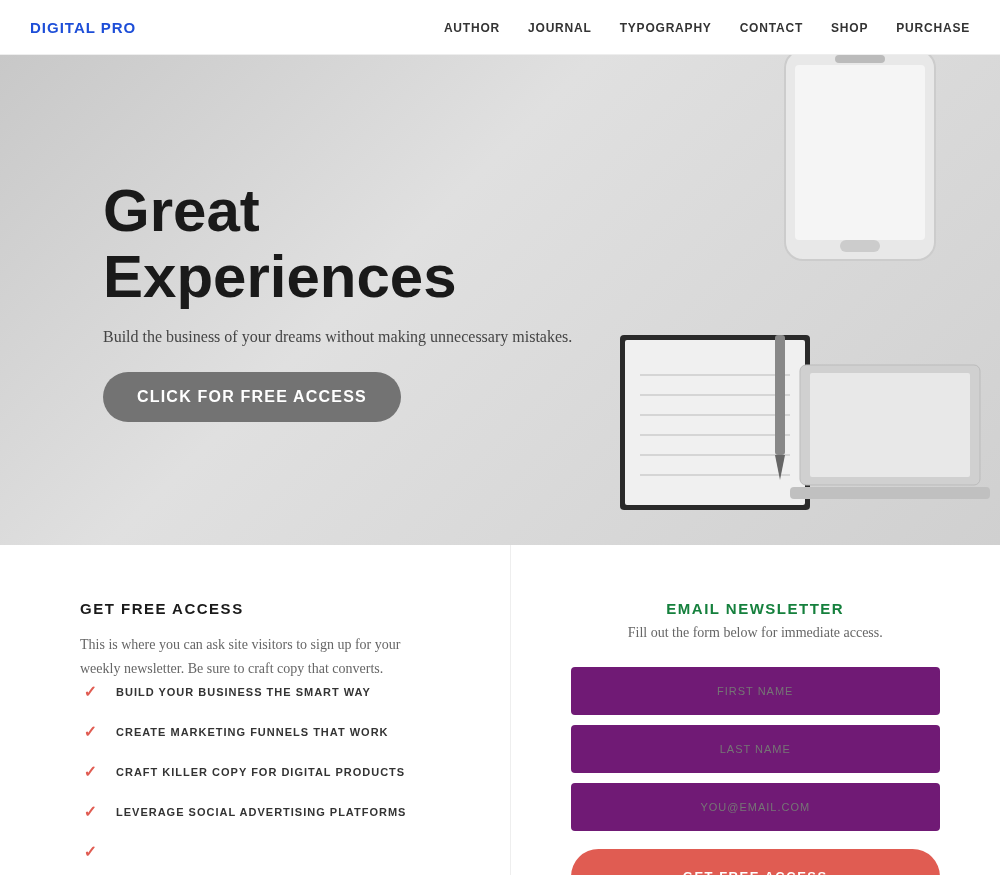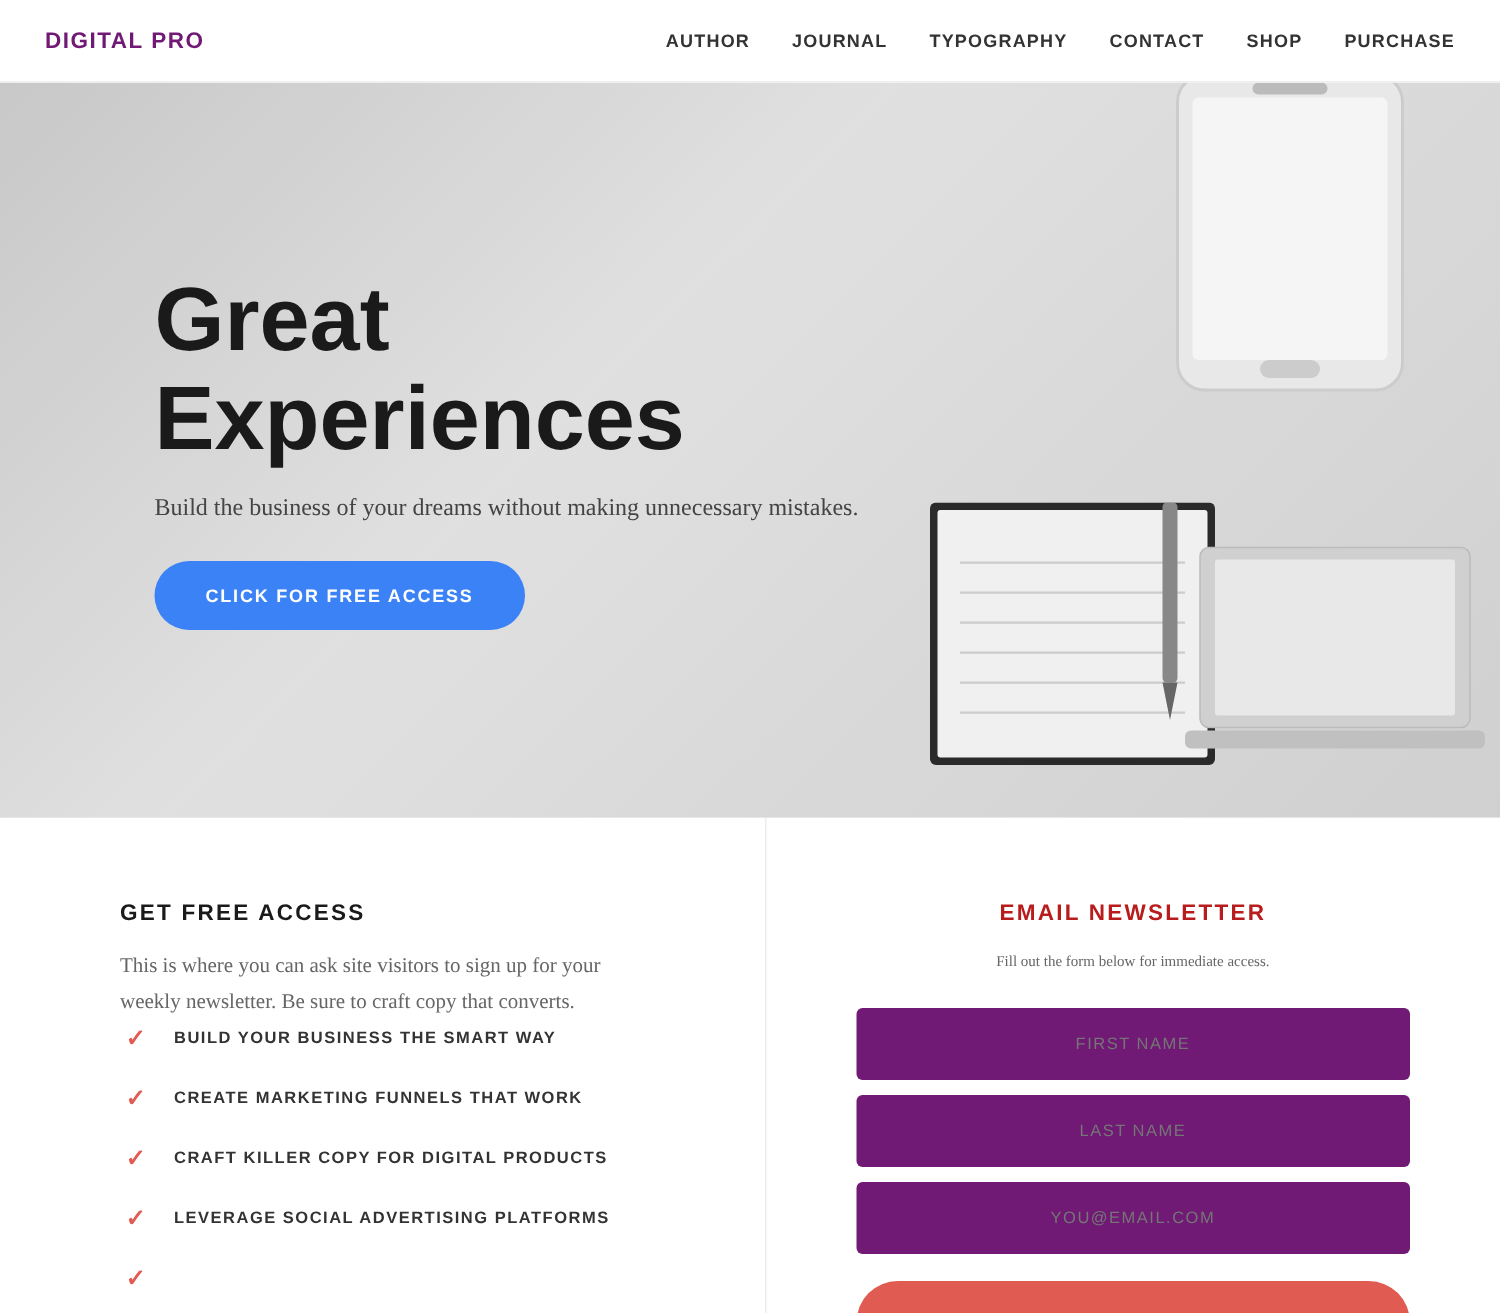--- a/index.html
+++ b/index.html
@@ -14,21 +14,21 @@
       background: #fff;
       border-bottom: 1px solid #eee;
       position: relative;
       z-index: 10;
     }
     .nav-logo {
       font-family: Arial, sans-serif;
       font-weight: 700;
       font-size: 15px;
       letter-spacing: 1px;
-      color: #701a75;
+      color: #1d4ed8;
     }
     .nav-links {
       display: flex;
       gap: 28px;
       list-style: none;
     }
     .nav-links li a {
       font-family: Arial, sans-serif;
       font-size: 12px;
       font-weight: 600;
@@ -76,27 +76,27 @@
       margin-bottom: 18px;
     }
     .hero-subtitle {
       font-family: Georgia, serif;
       font-size: 16px;
       color: #444;
       margin-bottom: 26px;
       font-style: normal;
     }
     .hero-btn {
-      background: #3b82f6;
+      background: #737373;
       color: #fff;
       border: none;
       border-radius: 30px;
       padding: 16px 34px;
       font-family: Arial, sans-serif;
-      font-size: 12px;
+      font-size: 16px;
       font-weight: 700;
       letter-spacing: 1.2px;
       text-transform: uppercase;
       cursor: pointer;
       display: inline-block;
     }
 
     
     .bottom-section {
       display: flex;
@@ -157,27 +157,27 @@
       font-weight: 900;
     }
 
     
     .section-title-right {
       font-family: Arial, sans-serif;
       font-size: 15px;
       font-weight: 900;
       letter-spacing: 1.5px;
       text-transform: uppercase;
-      color: #b91c1c;
-      margin-bottom: 16px;
+      color: #15803d;
+      margin-bottom: 4px;
       text-align: center;
     }
     .section-desc-right {
       font-family: Georgia, serif;
-      font-size: 10px;
+      font-size: 14px;
       color: #666;
       line-height: 1.7;
       margin-bottom: 22px;
       text-align: center;
     }
     .form-field {
       width: 100%;
       padding: 18px 16px;
       margin-bottom: 10px;
       background: #701a75;

